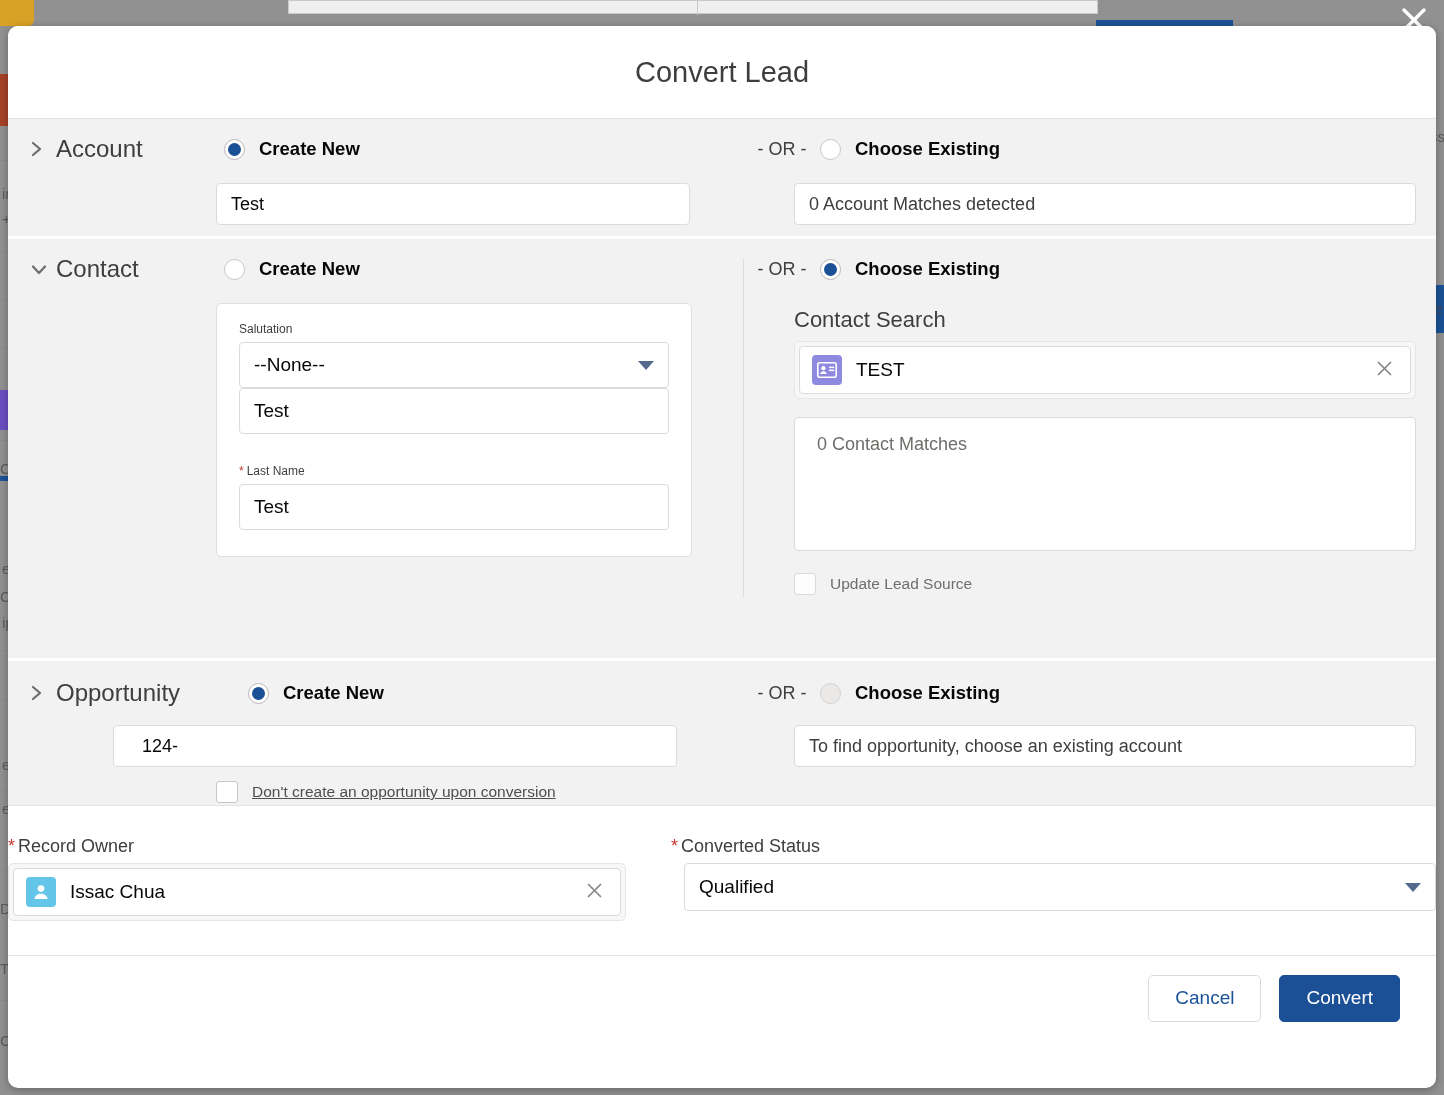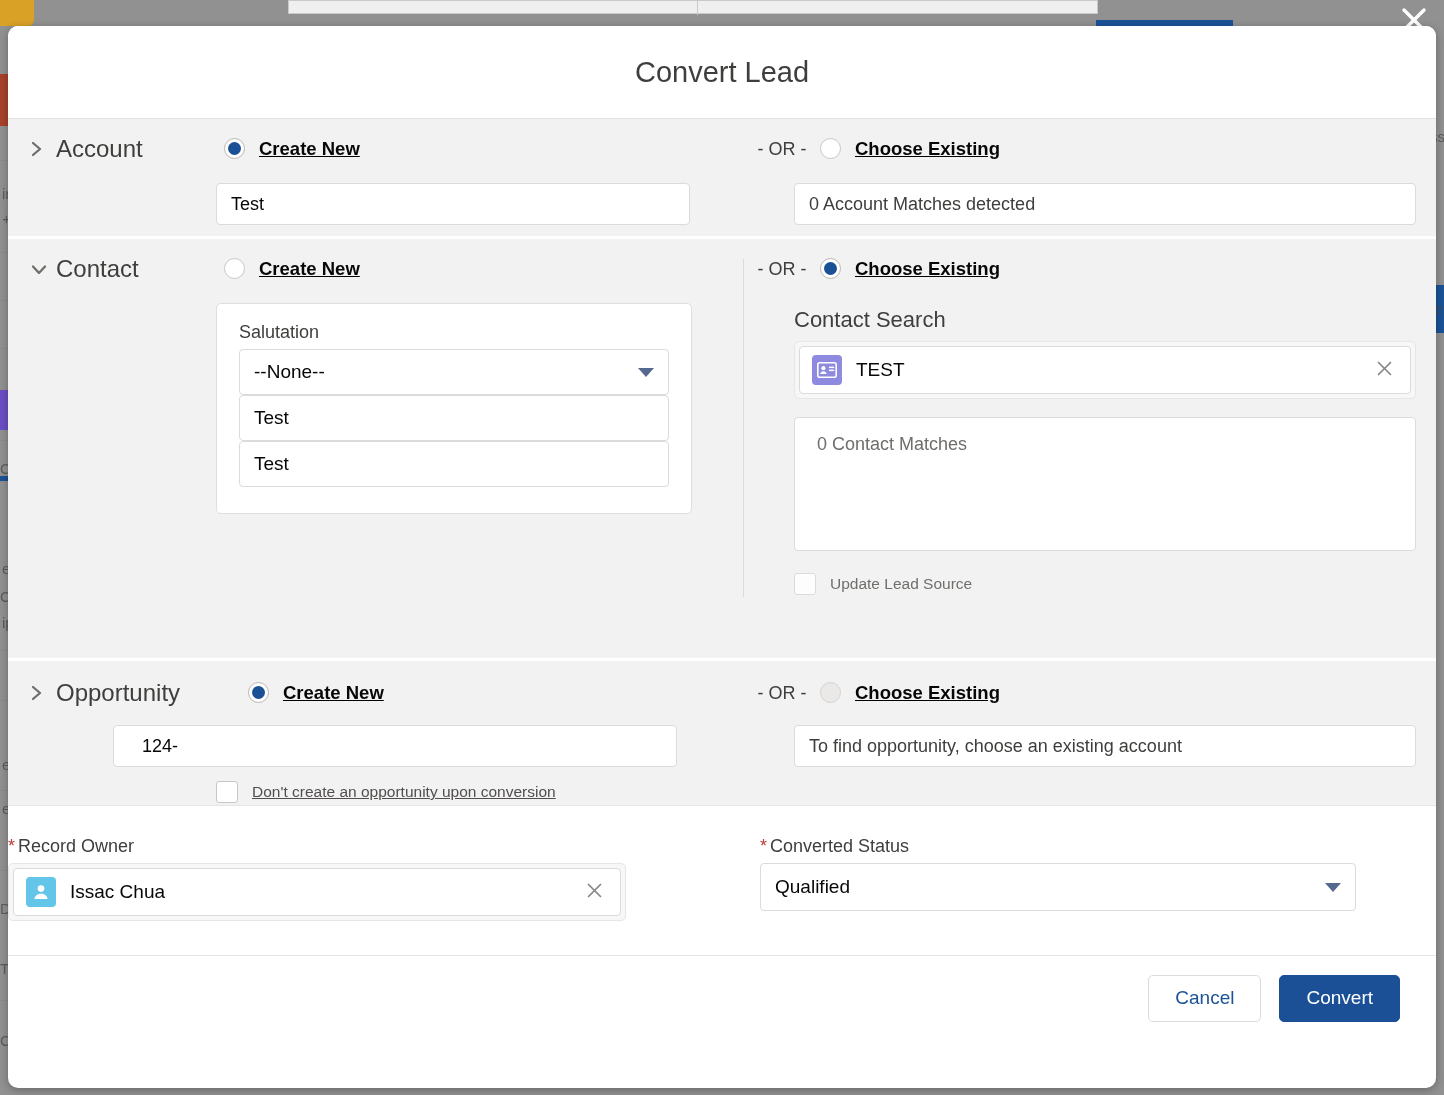--- a/index.html
+++ b/index.html
@@ -161,24 +161,23 @@
   }
   .sec-title {
     font-size: 24px;
     color: #3e3e3c;
     font-weight: 400;
     width: 168px;
   }
 
   .radio-wrap {
     display: flex;
-    align-items: flex-start;
+    align-items: center;
     gap: 14px;
     cursor: pointer;
-    text-decoration: underline;
   }
   .radio {
     width: 21px; height: 21px;
     border-radius: 50%;
     border: 1px solid #c9c7c5;
     background: #fff;
     box-sizing: border-box;
     flex: none;
     position: relative;
   }
@@ -227,21 +226,21 @@
   .field-input.ph { color: #3e3e3c; text-align: right; }
 
   .sub-card {
     background: #fff;
     border: 1px solid #e0dedd;
     border-radius: 5px;
     box-sizing: border-box;
     padding: 18px 22px 26px 22px;
   }
   .fld-label {
-    font-size: 18px;
+    font-size: 12px;
     color: #3e3e3c;
     margin-bottom: 6px;
     display: block;
   }
   .req-star { color: #c23934; margin-right: 3px; }
 
   .select-box {
     height: 46px;
     background: #fff;
     border: 1px solid #dddbda;
@@ -486,20 +485,21 @@
 
           <div class="sub-card" style="width:476px; margin:16px 0 0 186px;">
             <label class="fld-label">Salutation</label>
             <div class="select-box">
               <span>--None--</span>
               <span class="caret"></span>
             </div>
 
             <div class="field-input" style="height:46px; font-size:19px;">Test</div>
 
+            <label class="fld-label" style="margin-top:30px"><span class="req-star">*</span><span>Last Name</span></label>
             <div class="field-input" style="height:46px; font-size:19px;">Test</div>
           </div>
         </div>
 
         <div class="vdiv" style="left:735px; top:20px; height:338px;"></div>
 
         <div class="col-right" style="padding-top:12px">
           <div class="sec-headrow">
             <div class="or-label">- OR -</div>
             <div class="radio-wrap">
@@ -593,21 +593,21 @@
               <svg width="19" height="19" viewBox="0 0 19 19" aria-hidden="true">
                 <line x1="3.5" y1="3.5" x2="15.5" y2="15.5" stroke="#878787" stroke-width="1.7" stroke-linecap="round"></line>
                 <line x1="15.5" y1="3.5" x2="3.5" y2="15.5" stroke="#878787" stroke-width="1.7" stroke-linecap="round"></line>
               </svg>
             </span>
           </div>
         </div>
       </div>
       <div class="owner-col" style="flex:1;">
         <label class="fld-label" style="font-size:18px;"><span class="req-star">*</span><span>Converted Status</span></label>
-        <div class="select-box" style="width:596px; margin-top:6px; height:48px;">
+        <div class="select-box" style="width:752px; margin-top:6px; height:48px;margin-left:13px;">
           <span>Qualified</span>
           <span class="caret"></span>
         </div>
       </div>
     </div>
 
   </div>
 
   <div id="modal-footer">
     <div class="btn btn-neutral">Cancel</div>

